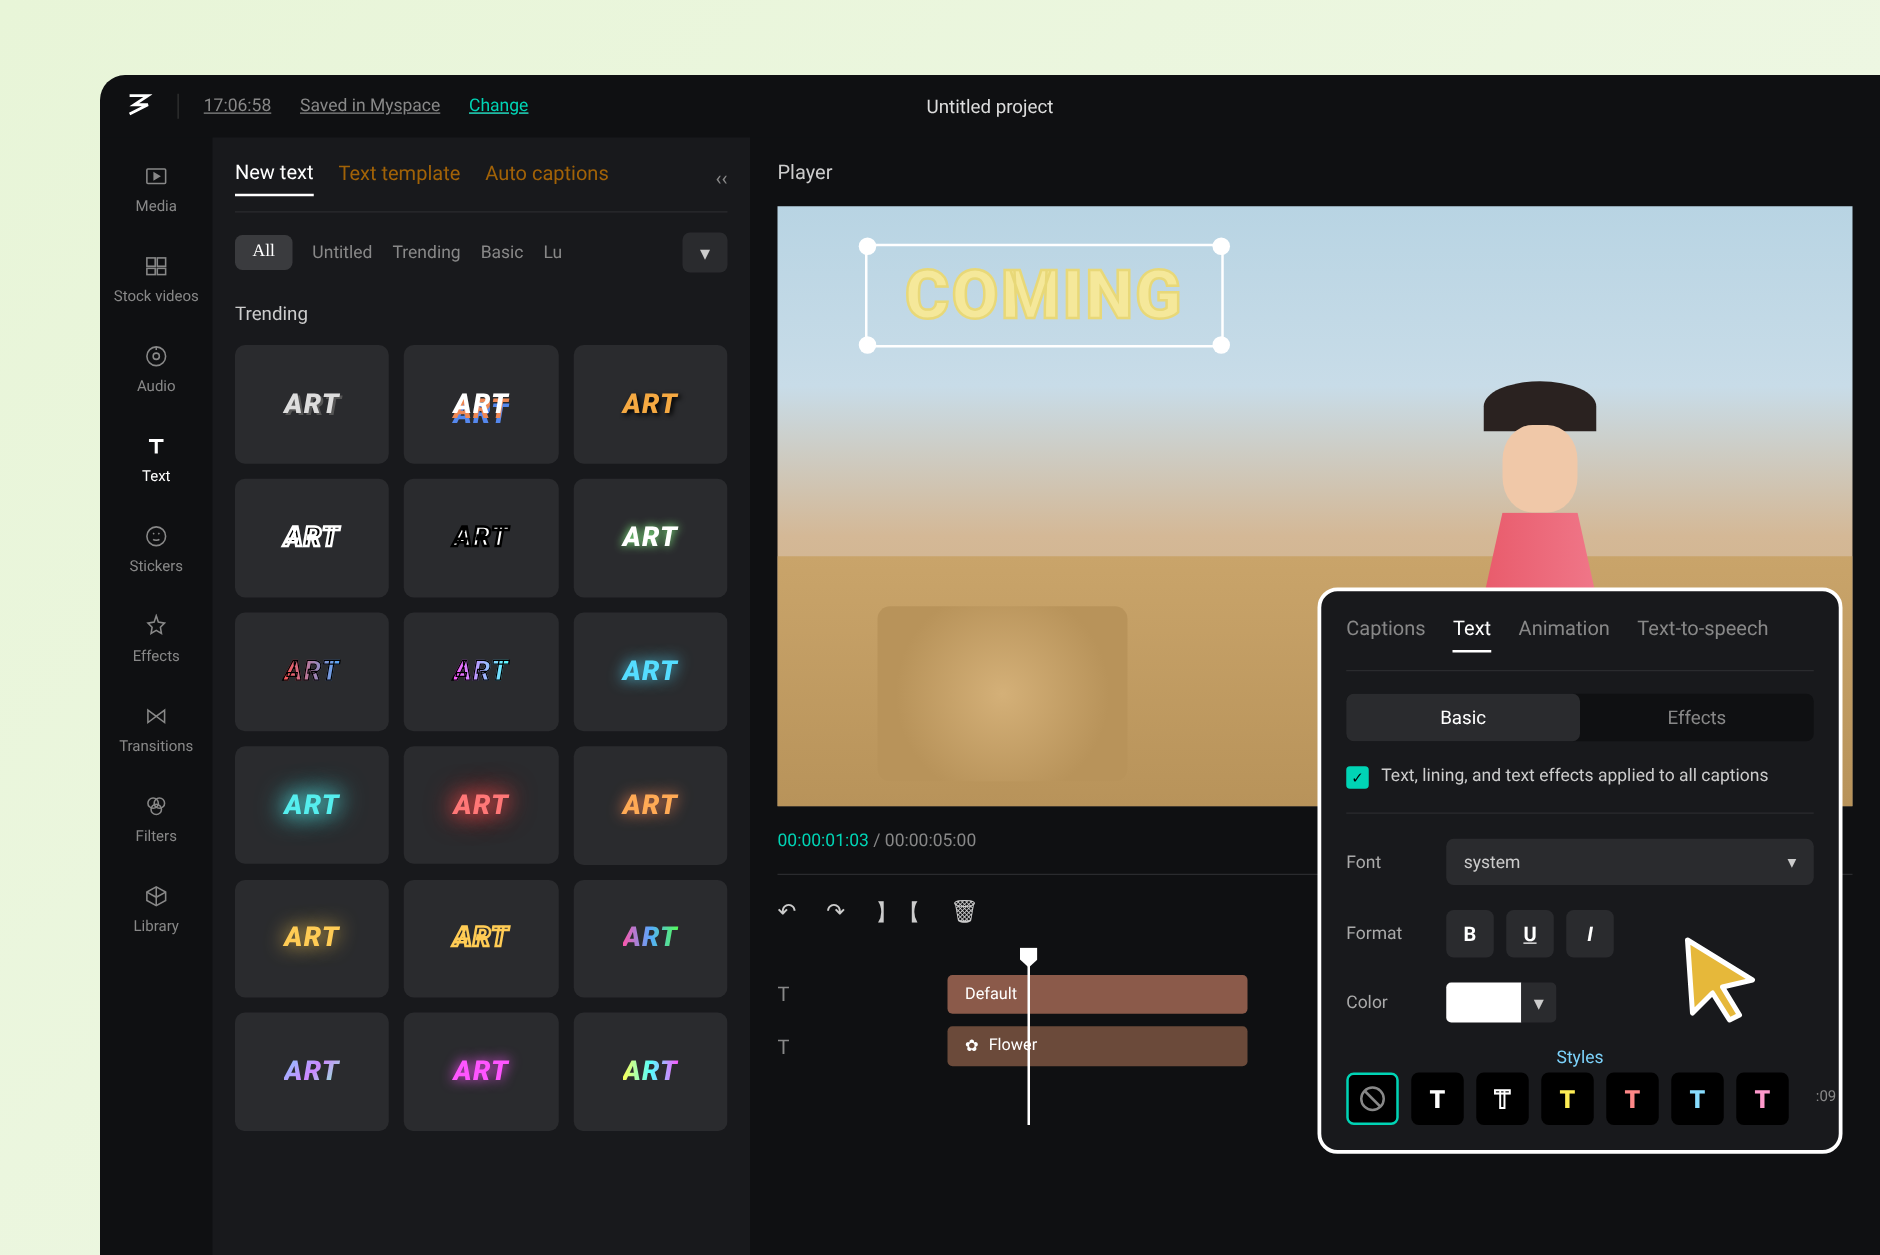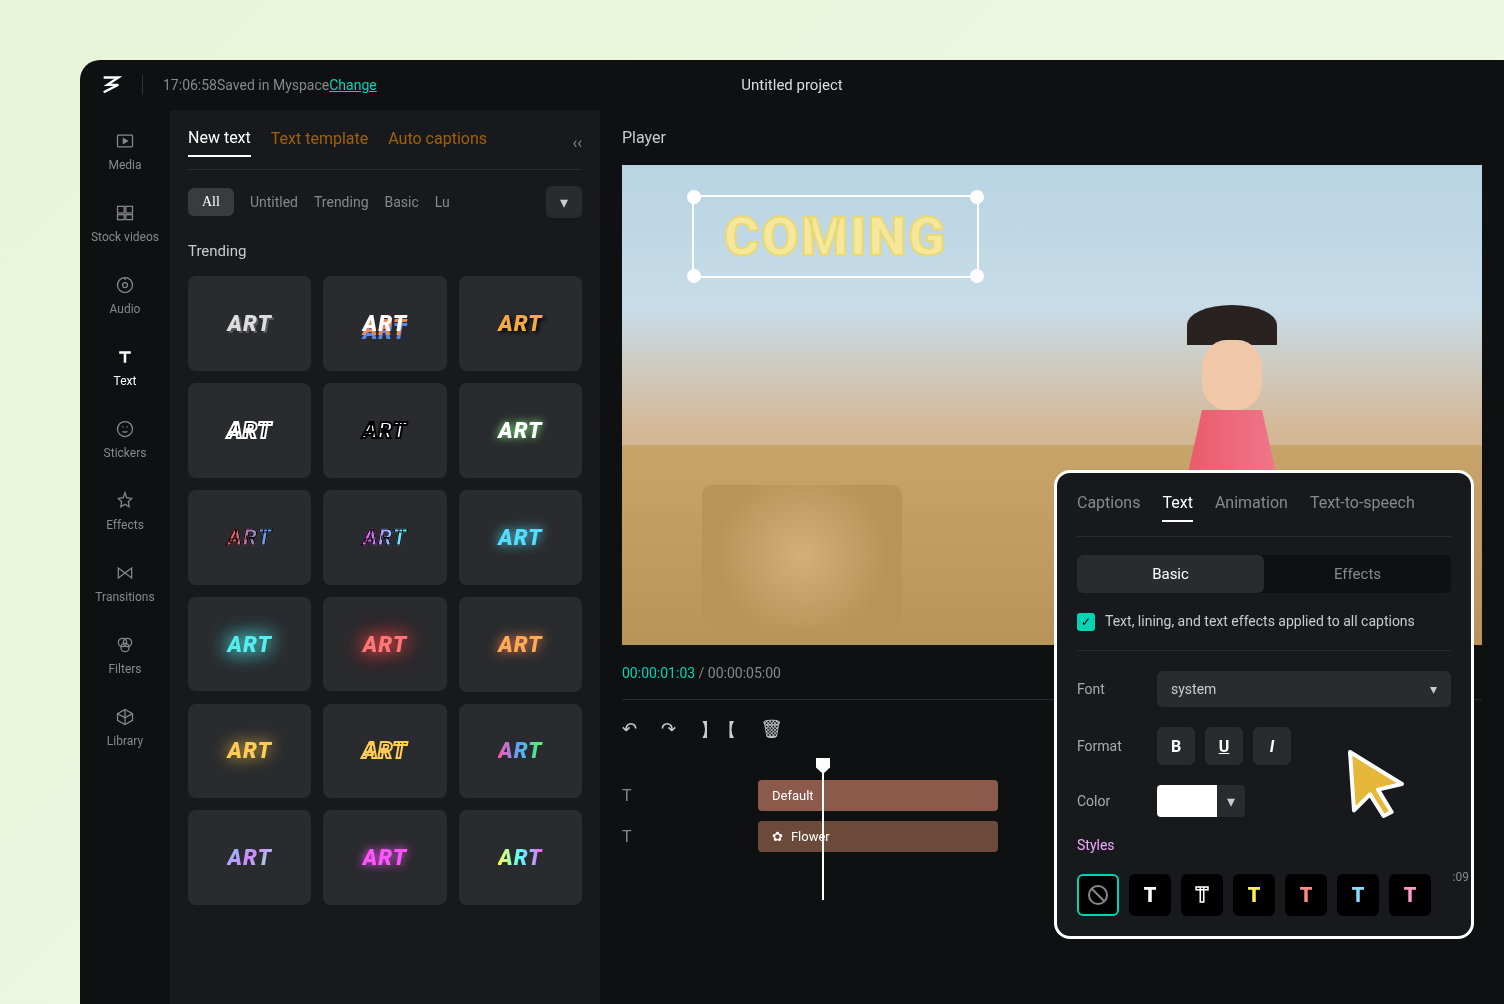--- a/index.html
+++ b/index.html
@@ -1,21 +1,21 @@
 <!DOCTYPE html>
 <html><head>
 <meta charset="utf-8">
 <style>
 * { margin: 0; padding: 0; box-sizing: border-box; font-family: -apple-system, BlinkMacSystemFont, "Segoe UI", Roboto, sans-serif; }
 body { background: linear-gradient(135deg, #e8f5d8 0%, #f0f8e8 100%); width: 1504px; height: 1004px; overflow: hidden; padding: 60px 0 0 80px; }
 .app-window { width: 1424px; height: 944px; background: #0f1012; border-radius: 20px 0 0 0; overflow: hidden; position: relative; display: flex; flex-direction: column; }
 .titlebar { height: 50px; display: flex; align-items: center; padding: 0 20px; color: #888; font-size: 14px; }
 .logo { font-size: 22px; color: #fff; margin-right: 20px; }
 .divider-v { width: 1px; height: 20px; background: #333; margin-right: 20px; }
-.save-info { display: flex; align-items: flex-start; gap: 0; }
+.save-info { display: flex; align-items: flex-start; gap: 23px; text-decoration: underline; }
 .change-link { color: #00d4b5; text-decoration: underline; cursor: pointer; }
 .project-title { position: absolute; left: 50%; transform: translateX(-50%); color: #ddd; font-size: 15px; }
 .main-area { flex: 1; display: flex; }
 .left-rail { width: 90px; background: #0f1012; display: flex; flex-direction: column; align-items: center; padding-top: 20px; gap: 30px; }
 .rail-item { display: flex; flex-direction: column; align-items: center; gap: 6px; color: #888; font-size: 12px; cursor: pointer; }
 .rail-item.active { color: #fff; }
 .rail-icon { width: 22px; height: 22px; display: flex; align-items: center; justify-content: center; }
 .text-panel { width: 430px; background: #18191c; display: flex; flex-direction: column; padding: 0 18px; }
 .panel-tabs { display: flex; gap: 20px; padding: 18px 0 12px; border-bottom: 1px solid #2a2b2e; align-items: center; }
 .panel-tab { color: #a16207; font-size: 16px; cursor: pointer; padding-bottom: 8px; }
@@ -66,21 +66,21 @@
 .checkbox-row { display: flex; align-items: flex-start; gap: 10px; color: #ccc; font-size: 14px; line-height: 1.5; padding-bottom: 18px; border-bottom: 1px solid #2a2b2e; }
 .checkbox { width: 18px; height: 18px; background: #00d4b5; border-radius: 3px; display: flex; align-items: center; justify-content: center; color: #000; font-size: 12px; flex-shrink: 0; margin-top: 2px; }
 .prop-row { display: flex; align-items: center; margin: 20px 0; gap: 20px; }
 .prop-label { color: #aaa; font-size: 14px; width: 60px; }
 .font-select { flex: 1; background: #2a2b2e; border-radius: 6px; padding: 10px 14px; color: #ccc; font-size: 14px; display: flex; justify-content: space-between; align-items: center; cursor: pointer; }
 .format-btns { display: flex; gap: 10px; }
 .fmt-btn { width: 38px; height: 38px; background: #2a2b2e; border-radius: 6px; display: flex; align-items: center; justify-content: center; color: #fff; font-weight: bold; cursor: pointer; font-size: 16px; }
 .color-picker { display: flex; }
 .color-swatch { width: 60px; height: 32px; background: #fff; border-radius: 4px 0 0 4px; }
 .color-dropdown { width: 28px; height: 32px; background: #2a2b2e; border-radius: 0 4px 4px 0; display: flex; align-items: center; justify-content: center; color: #ccc; cursor: pointer; }
-.styles-label { color: #f0abfc; font-size: 14px; margin: 16px 0 21px; }
+.styles-label { color: #7dd3fc; font-size: 14px; margin: 16px 0 4px; text-align: center; }
 .styles-row { display: flex; gap: 10px; }
 .style-tile { width: 42px; height: 42px; background: #000; border-radius: 6px; display: flex; align-items: center; justify-content: center; font-weight: 900; font-size: 20px; cursor: pointer; }
 .style-tile.selected { border: 2px solid #00d4b5; }
 .cursor-overlay { position: absolute; right: 90px; top: 680px; pointer-events: none; }
 .cursor-shape { width: 80px; height: 80px; }
 .time-marker { position: absolute; right: 35px; top: 810px; color: #888; font-size: 12px; }
 </style>
 </head>
 <body>
 

